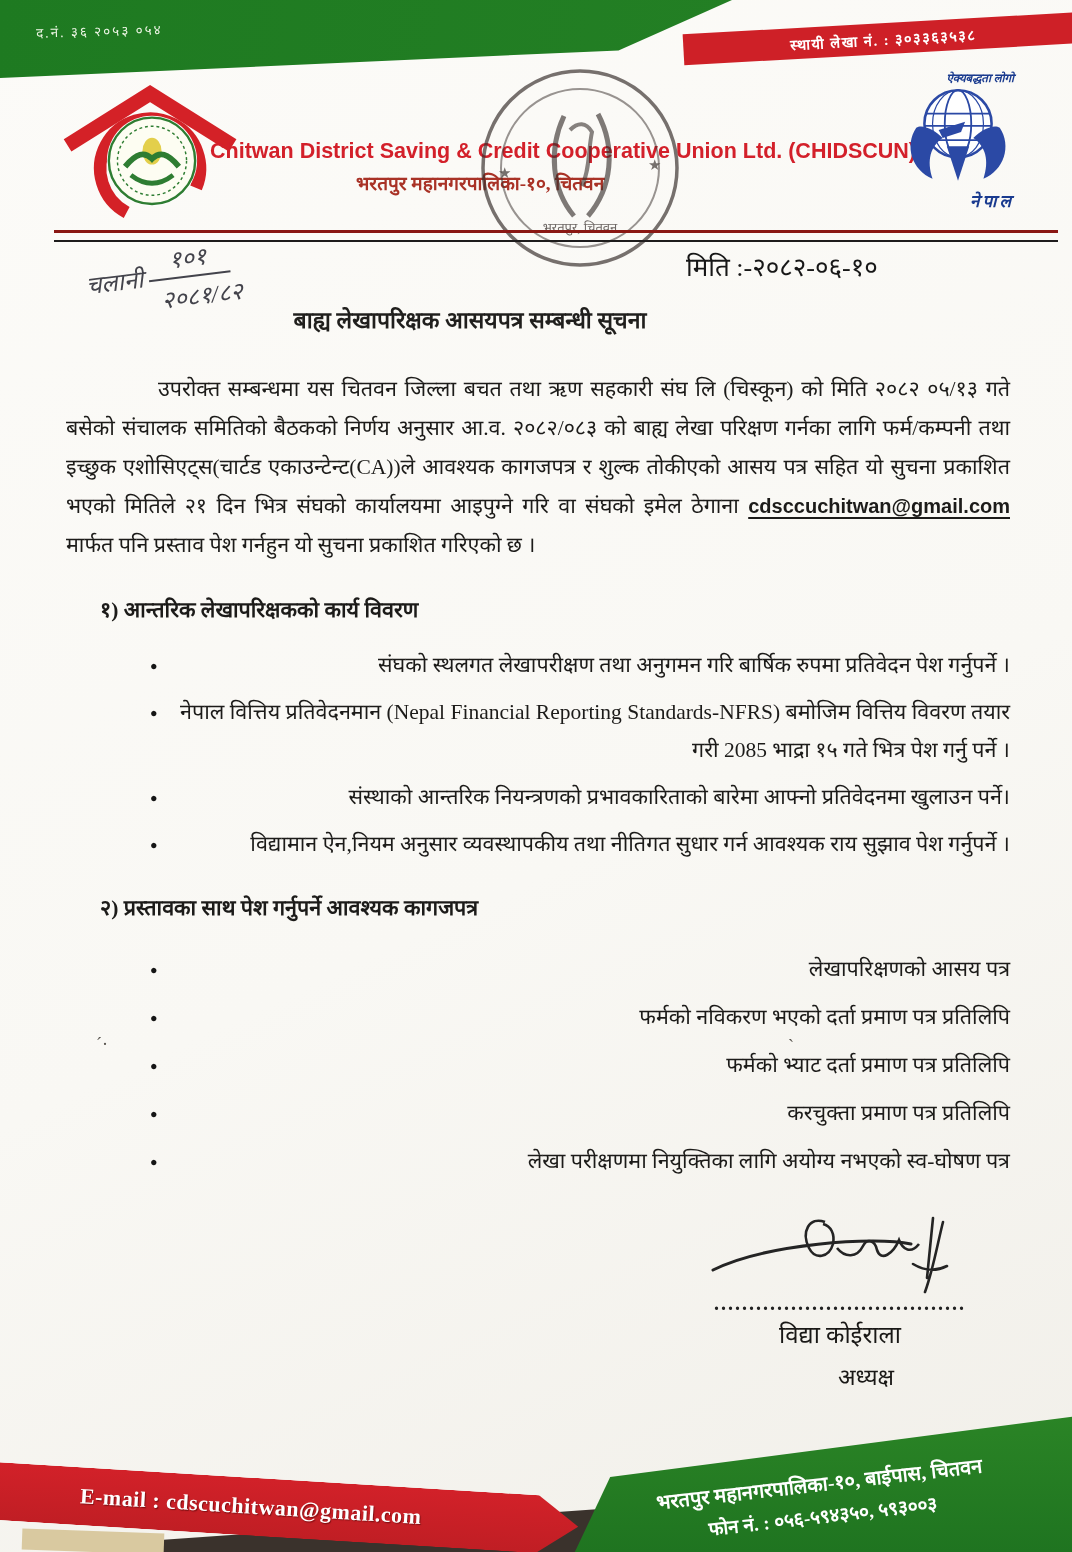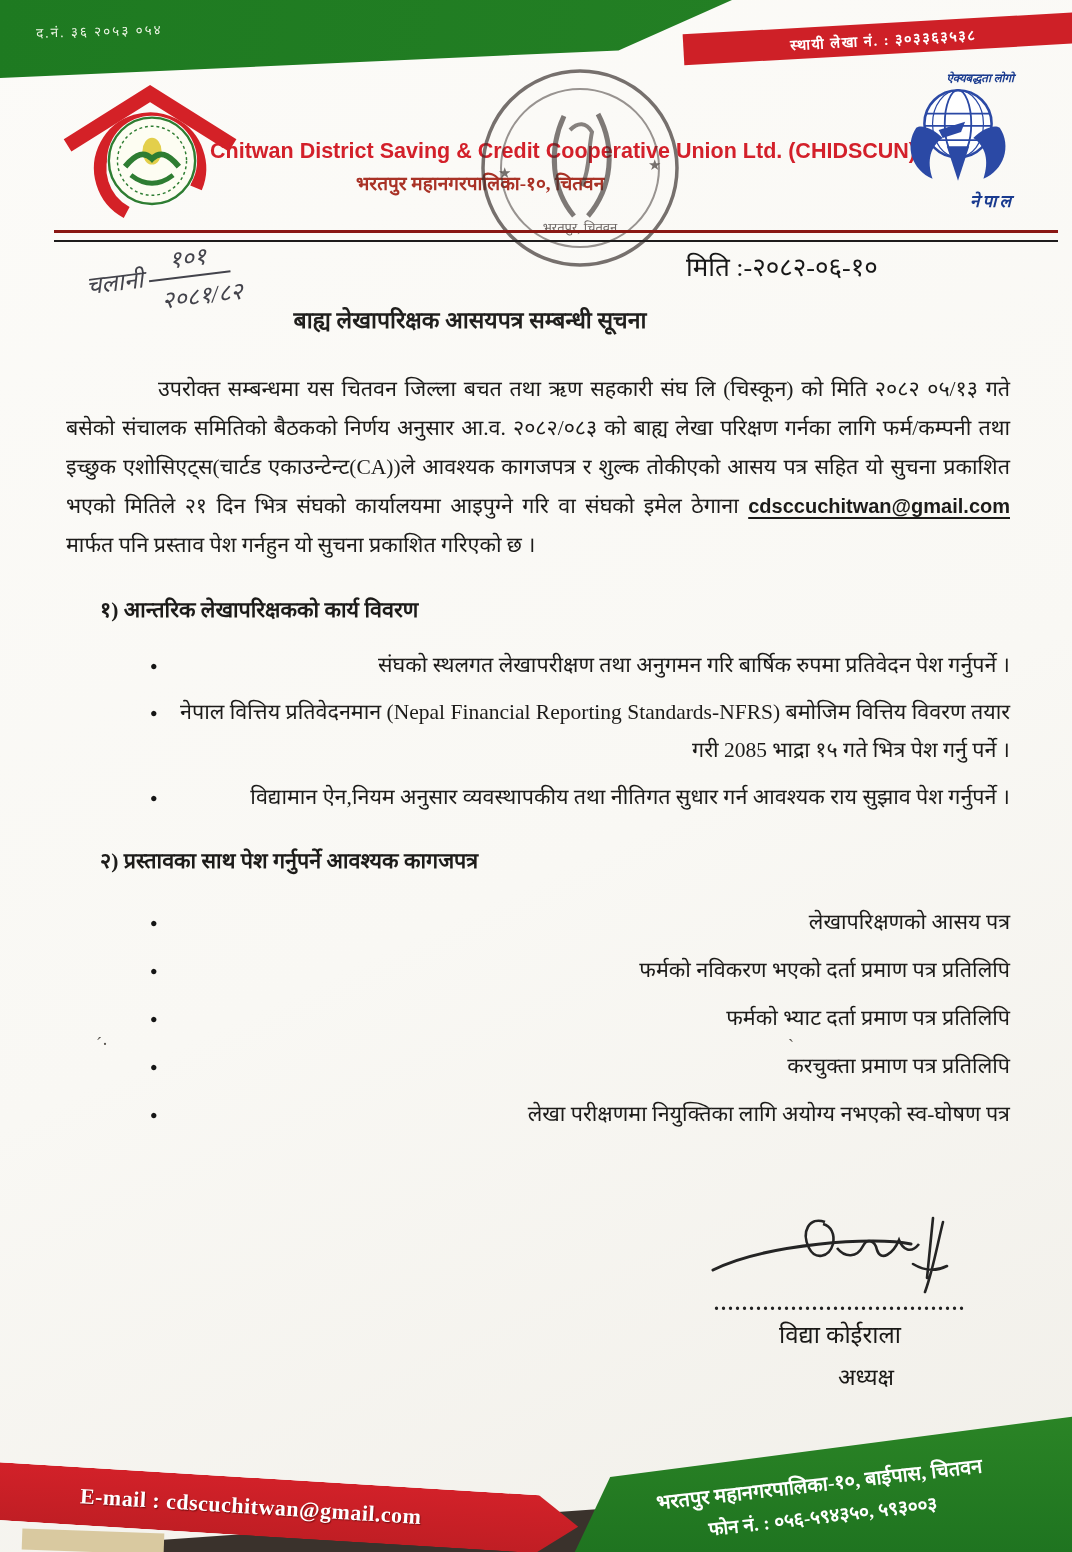--- a/index.html
+++ b/index.html
@@ -209,20 +209,21 @@
 
   <div class="subject">बाह्य लेखापरिक्षक आसयपत्र सम्बन्धी सूचना</div>
 
   <div class="content">
     <p><span>उपरोक्त सम्बन्धमा यस चितवन जिल्ला बचत तथा ऋण सहकारी संघ लि (चिस्कून) को मिति २०८२ ०५/१३ गते बसेको संचालक समितिको बैठकको निर्णय अनुसार आ.व. २०८२/०८३ को बाह्य लेखा परिक्षण गर्नका लागि फर्म/कम्पनी तथा इच्छुक एशोसिएट्स(चार्टड एकाउन्टेन्ट(CA))ले आवश्यक कागजपत्र र शुल्क तोकीएको आसय पत्र सहित यो सुचना प्रकाशित भएको मितिले २१  दिन भित्र संघको कार्यालयमा आइपुग्ने गरि वा संघको इमेल ठेगाना </span><span class="email-inline">cdsccuchitwan@gmail.com</span><span> मार्फत पनि प्रस्ताव पेश गर्नहुन यो सुचना प्रकाशित गरिएको छ ।</span></p>
 
     <span class="sec-heading">१) आन्तरिक लेखापरिक्षकको कार्य विवरण</span>
     <ul class="doc-list">
       <li>संघको स्थलगत लेखापरीक्षण तथा अनुगमन गरि बार्षिक रुपमा प्रतिवेदन पेश गर्नुपर्ने ।</li>
       <li>नेपाल वित्तिय प्रतिवेदनमान (Nepal Financial Reporting Standards-NFRS) बमोजिम वित्तिय विवरण तयार गरी 2085 भाद्रा १५ गते  भित्र पेश गर्नु पर्ने ।</li>
+      <li>संस्थाको आन्तरिक नियन्त्रणको प्रभावकारिताको बारेमा आफ्नो प्रतिवेदनमा खुलाउन पर्ने।</li>
       <li>विद्यामान ऐन,नियम अनुसार व्यवस्थापकीय तथा नीतिगत सुधार गर्न आवश्यक राय सुझाव पेश गर्नुपर्ने ।</li>
     </ul>
 
     <span class="sec-heading">२) प्रस्तावका साथ पेश गर्नुपर्ने आवश्यक कागजपत्र</span>
     <ul class="doc-list list-two">
       <li>लेखापरिक्षणको आसय पत्र</li>
       <li>फर्मको नविकरण भएको दर्ता प्रमाण पत्र प्रतिलिपि</li>
       <li>फर्मको भ्याट दर्ता प्रमाण पत्र प्रतिलिपि</li>
       <li>करचुक्ता प्रमाण पत्र प्रतिलिपि</li>
       <li>लेखा परीक्षणमा नियुक्तिका लागि अयोग्य नभएको स्व-घोषण पत्र</li>

